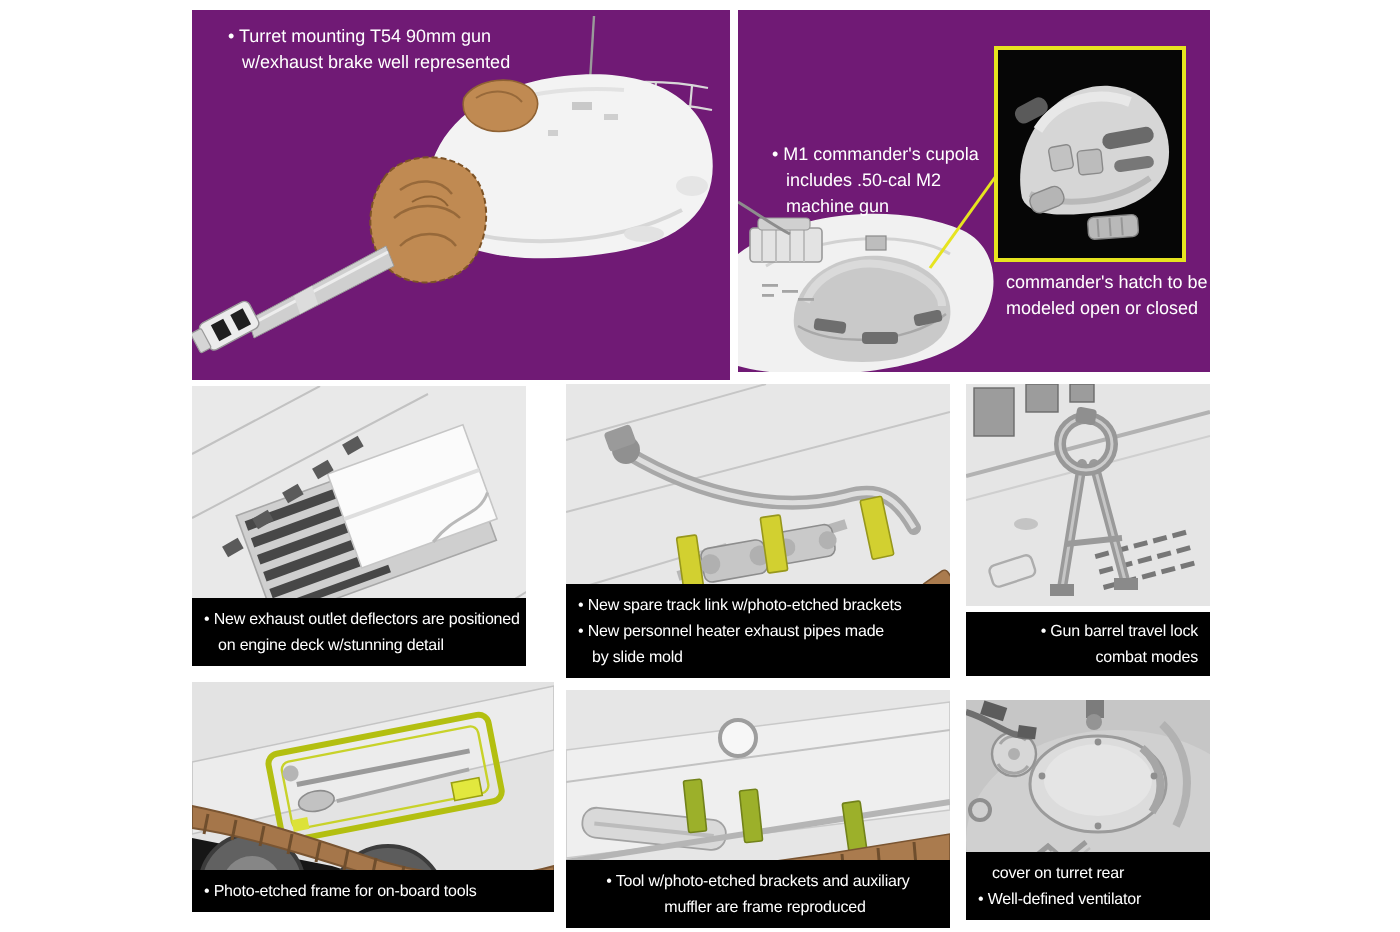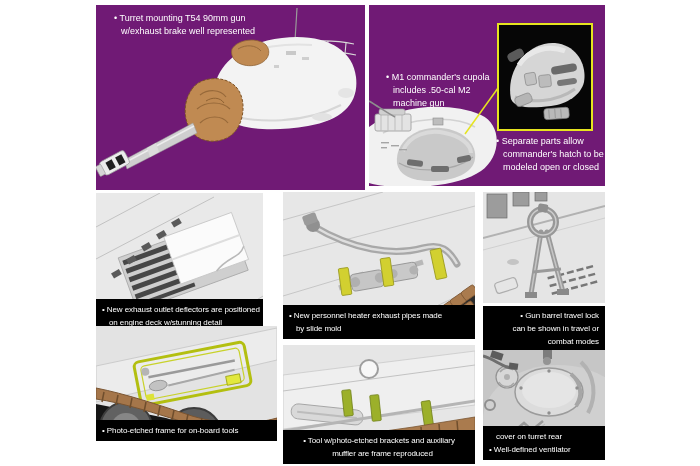--- a/index.html
+++ b/index.html
@@ -124,21 +124,20 @@
           <path d="M50,84 L50,93 M56,84 L56,93 M62,84 L62,93" stroke="#979797" stroke-width="1"></path>
         </g>
       </svg>
     </div>
     <div class="cap" style="left:17px;top:18px;margin-top:48px;">
       <div class="cl">• M1 commander's cupola</div>
       <div class="cl ind">includes .50-cal M2</div>
       <div class="cl ind">machine gun</div>
     </div>
     <div class="cap" style="left:127px;top:130px;">
-      <div class="cl">• Separate parts allow</div>
       <div class="cl ind">commander's hatch to be</div>
       <div class="cl ind">modeled open or closed</div>
     </div>
   </div>
 
   <div class="panel" style="left:96px;top:193px;width:167px;height:140px;background:#e9e9e9;">
     <svg width="181" height="140" viewBox="0 0 181 140">
       <path d="M0,34 L64,0 M0,66 L118,4 M152,140 L181,122 M120,132 L172,100" stroke="#c2c2c2" stroke-width="1"></path>
       <g transform="rotate(-20 90 70)">
         <rect x="28" y="42" width="118" height="56" fill="#cfcfcf" stroke="#a8a8a8" stroke-width="0.8"></rect>
@@ -202,20 +201,21 @@
           <rect x="157" y="112" width="15" height="10" rx="2" transform="rotate(-35 164 117)"></rect>
           <rect x="168" y="104" width="15" height="10" rx="2" transform="rotate(-35 175 109)"></rect>
           <rect x="179" y="96" width="15" height="10" rx="2" transform="rotate(-35 186 101)"></rect>
           <rect x="155" y="128" width="15" height="10" rx="2" transform="rotate(-35 162 133)"></rect>
           <rect x="166" y="120" width="15" height="10" rx="2" transform="rotate(-35 173 125)"></rect>
           <rect x="177" y="112" width="15" height="10" rx="2" transform="rotate(-35 184 117)"></rect>
         </g>
       </g>
     </svg>
     <div class="capbox">
+      <div class="cl">• New spare track link w/photo-etched brackets</div>
       <div class="cl">• New personnel heater exhaust pipes made</div>
       <div class="cl ind">by slide mold</div>
     </div>
   </div>
 
   <div style="position:absolute;left:483px;top:192px;width:122px;text-align:right;">
     <svg width="122" height="111" viewBox="0 0 122 111" style="background:#e5e5e5;">
       <g fill="#9c9c9c" stroke="#6b6b6b" stroke-width="0.7">
         <rect x="4" y="2" width="20" height="24"></rect>
           <rect x="30" y="0" width="16" height="14"></rect>
@@ -248,26 +248,25 @@
         <path d="M50,80 L78,77" stroke="#9a9a9a" stroke-width="3"></path>
         <rect x="42" y="100" width="12" height="6" fill="#8a8a8a"></rect>
         <rect x="74" y="97" width="12" height="6" fill="#8a8a8a"></rect>
         <circle cx="60" cy="30" r="13" fill="none" stroke="#989898" stroke-width="6"></circle>
         <circle cx="60" cy="30" r="13" fill="none" stroke="#cdcdcd" stroke-width="1.5"></circle>
         <rect x="55" y="12" width="10" height="8" rx="2" fill="#8f8f8f" transform="rotate(10 60 16)"></rect>
       </g>
     </svg>
     <div class="capblock">
       <div class="cl">• Gun barrel travel lock</div>
-      <div class="cl ind">can be shown in travel or</div>
       <div class="cl ind">combat modes</div>
     </div>
   </div>
 
-  <div class="panel" style="left:96px;top:326px;width:181px;height:115px;background:#e3e3e3;">
+  <div class="panel" style="left:96px;top:341px;width:181px;height:115px;background:#e3e3e3;">
     <svg width="181" height="115" viewBox="0 0 181 115">
       <polygon points="0,40 181,2 181,34 0,76" fill="#ececec" stroke="#c4c4c4" stroke-width="0.8"></polygon>
       <g transform="rotate(-11 95 45)">
         <rect x="40" y="26" width="112" height="44" rx="5" fill="none" stroke="#b3bf10" stroke-width="3"></rect>
         <rect x="46" y="31" width="100" height="34" rx="4" fill="none" stroke="#c8d22a" stroke-width="1.2"></rect>
         <line x1="52" y1="43" x2="140" y2="43" stroke="#9a9a9a" stroke-width="2.5"></line>
         <ellipse cx="60" cy="53" rx="9" ry="5" fill="#c2c2c2" stroke="#8d8d8d" stroke-width="0.8"></ellipse>
         <line x1="70" y1="55" x2="138" y2="52" stroke="#a8a8a8" stroke-width="2"></line>
         <circle cx="50" cy="37" r="4" fill="#b5b5b5"></circle>
         <rect x="128" y="57" width="14" height="9" fill="#e2e83e" stroke="#9aa010" stroke-width="0.8"></rect>

